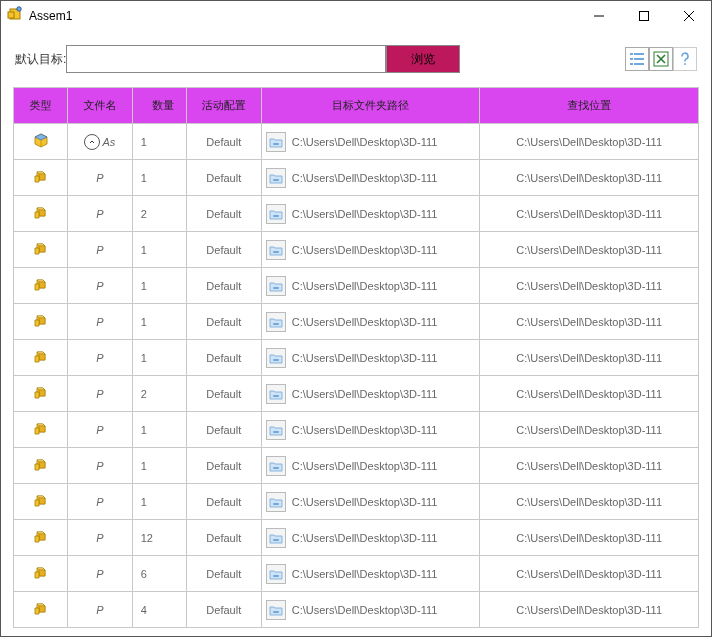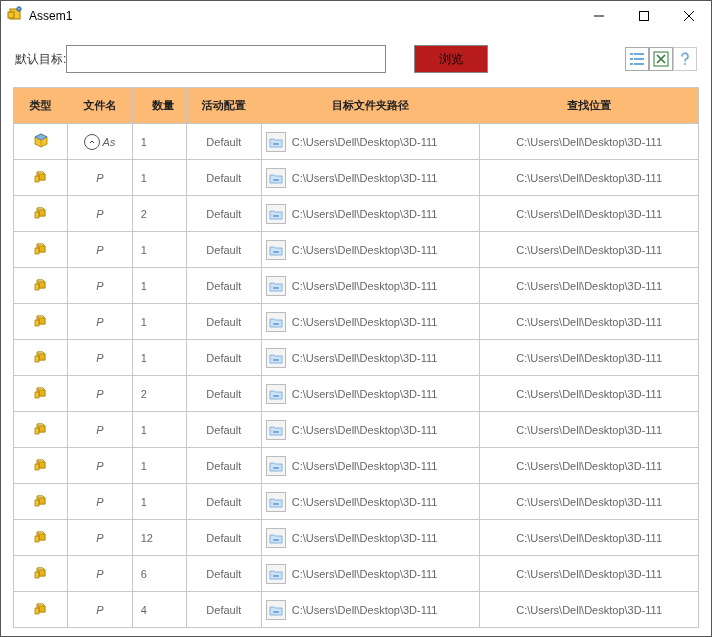--- a/index.html
+++ b/index.html
@@ -6,28 +6,28 @@
 body { background: #fff; width: 712px; height: 637px; overflow: hidden; border: 1px solid #555; }
 .titlebar { height: 30px; display: flex; align-items: center; padding: 0 0 0 6px; background: #fff; text-align: center; }
 .titlebar .app-icon svg { width: 16px; height: 16px; }
 .titlebar .title { font-size: 12px; margin-left: 6px; flex: 0 0 auto; color: #000; }
 .titlebar .spacer { flex: 1; }
 .winbtn { width: 45px; height: 30px; display: flex; align-items: center; justify-content: center; font-size: 14px; cursor: pointer; }
 .winbtn svg { width: 10px; height: 10px; }
 .toolbar { padding: 14px 14px 14px 14px; display: flex; align-items: center; gap: 0; }
 .lbl { font-size: 12px; color: #333; white-space: nowrap; }
 .target-input { flex: 0 0 320px; height: 28px; border: 1.5px solid #888; background: #fff; padding: 0 4px; font-size: 12px; }
-.browse-btn { height: 28px; padding: 0 24px; border: 1.5px solid #888; background: #b91c1c; font-size: 12px; cursor: pointer; margin-left: 28px; }
+.browse-btn { height: 28px; padding: 0 24px; border: 1.5px solid #888; background: #be185d; font-size: 12px; cursor: pointer; }
 .tool-spacer { flex: 1; }
 .tool-icon { width: 24px; height: 24px; display: flex; align-items: center; justify-content: center; border: 1px solid #aaa; cursor: pointer; }
 .tool-icon svg { width: 16px; height: 16px; }
 .table-wrap { padding: 0 12px 12px 12px; height: calc(637px - 30px - 56px); overflow: auto; }
 table { border-collapse: collapse; width: 100%; table-layout: fixed; }
 th, td { border: 1px solid #c8c8c8; font-size: 11px; height: 36px; padding: 0; vertical-align: middle; }
-th { background: #fdba74; font-weight: bold; color: #222; }
+th { background: #d946ef; font-weight: normal; color: #222; }
 td { color: #666; }
 .col-type { width: 52px; text-align: center; }
 .col-file { width: 62px; text-align: center; }
 .col-qty { width: 52px; padding-left: 8px; text-align: left; }
 .col-cfg { width: 72px; text-align: center; }
 .col-path { width: 210px; }
 .col-loc { width: 210px; text-align: center; }
 .type-cell { display:flex; align-items:center; justify-content:center; height:100%;}
 .file-cell { display:flex; align-items:center; justify-content:center; gap:2px; height:100%; overflow:hidden;font-style:italic;}
 .file-cell span { overflow: hidden; white-space: nowrap; }

